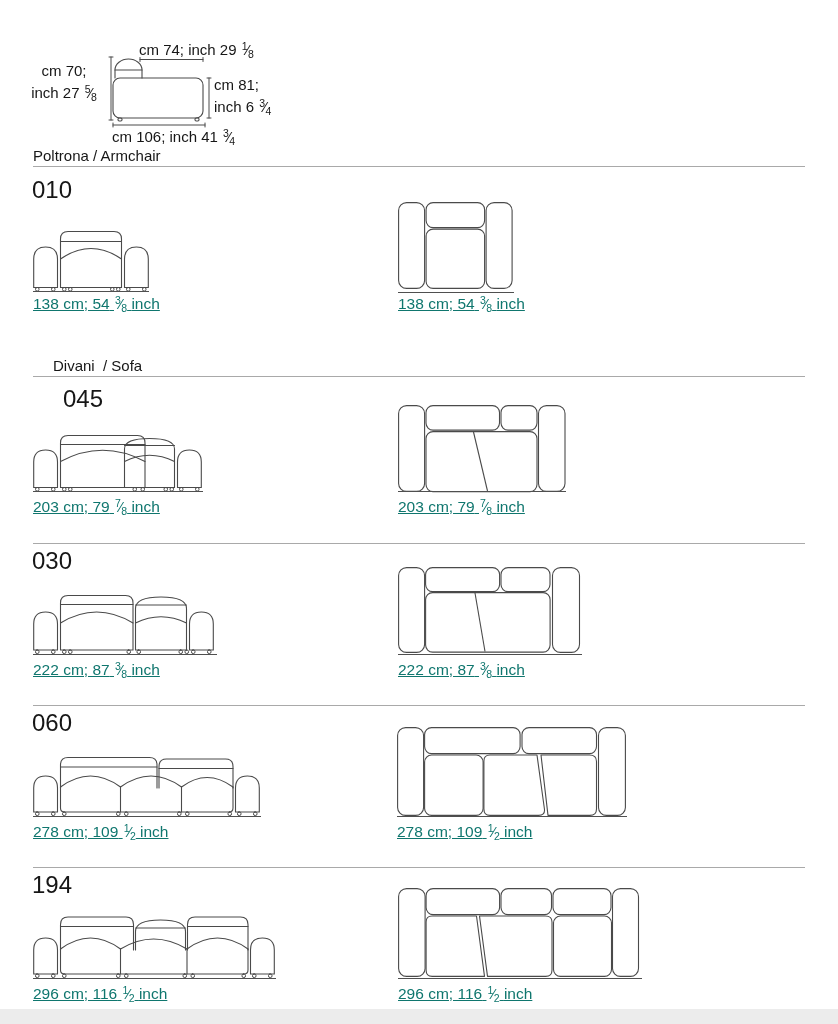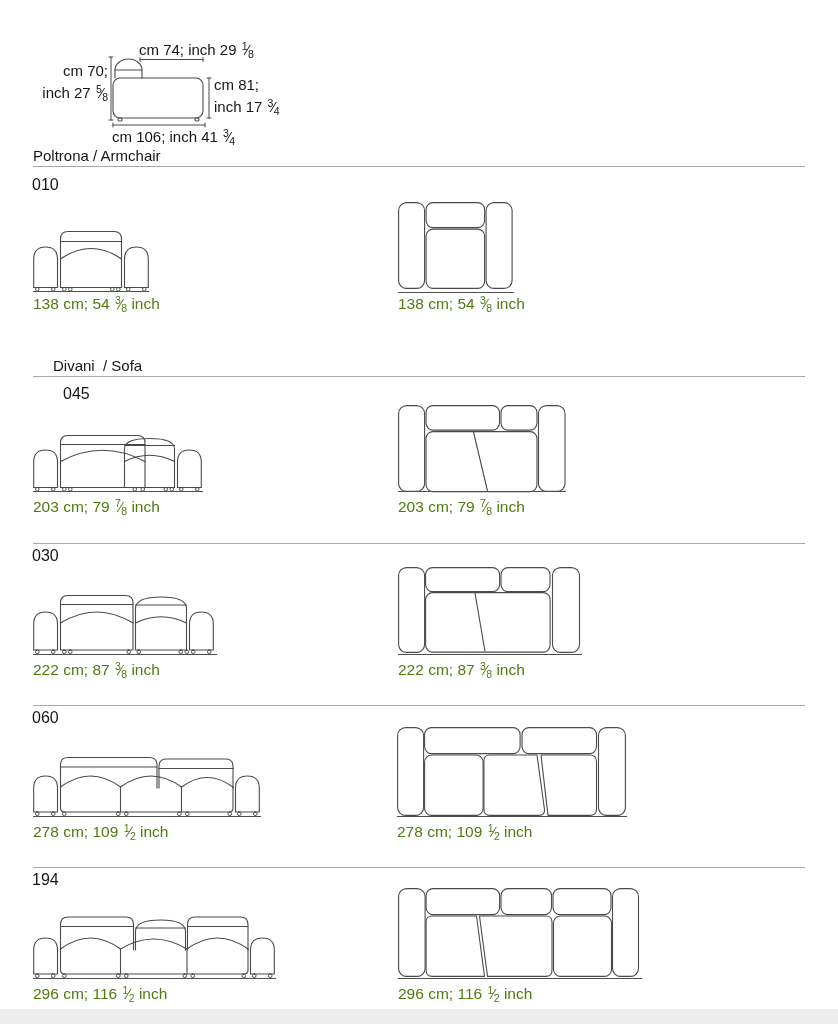--- a/index.html
+++ b/index.html
@@ -1,22 +1,22 @@
 <!DOCTYPE html>
 <html><head>
 <meta charset="utf-8">
 <style>
   html,body{margin:0;padding:0;background:#ffffff;}
   .page{position:relative;width:838px;height:1024px;background:#ffffff;overflow:hidden;
         font-family:"Liberation Sans",sans-serif;color:#1c1c1c;}
   .hrule{position:absolute;height:1px;background:#a9a9a9;}
   .dimline{position:absolute;height:1px;background:#4f4f4f;}
   .header{position:absolute;font-size:15px;white-space:pre-wrap;color:#161616;}
-  .code{position:absolute;font-size:16px;color:#161616;}
-  .meas{position:absolute;font-size:15.5px;white-space:nowrap;color:#4d7c0f;}
+  .code{position:absolute;font-size:24px;color:#161616;}
+  .meas{position:absolute;font-size:15.5px;white-space:nowrap;color:#0f766e;text-decoration:underline;}
   .dimtext{position:absolute;font-size:15px;white-space:nowrap;color:#161616;line-height:22px;}
   .frac{display:inline-block;white-space:nowrap;margin-left:1px;}
   .frac .n{display:inline-block;font-size:10.5px;transform:translateY(-5px);}
   .frac .s{display:inline-block;font-size:14.5px;margin:0 -1px;}
   .frac .d{display:inline-block;font-size:10.5px;transform:translateY(2.5px);}
   svg.draw{position:absolute;overflow:visible;}
   svg.draw *{vector-effect:non-scaling-stroke;}
   .band{position:absolute;background:#ececec;}
 </style>
 </head>
@@ -35,30 +35,30 @@
     <path d="M19,17 H23 M21,17 V80 M19,80 H23" stroke-width="1"></path>
     <path d="M117,38 H121 M119,38 V78 M117,78 H121" stroke-width="1"></path>
     <path d="M23,83 V87 M23,85 H115 M115,83 V87" stroke-width="1"></path>
   </svg>
 
   <div class="dimtext" style="left:139px;top:39px;">
     <span>cm 74; inch 29</span>
     <span class="frac"><span class="n">1</span><span class="s">⁄</span><span class="d">8</span></span>
   </div>
 
-  <div class="dimtext" style="left:20px;top:60px;width:88px;text-align:right;">
+  <div class="dimtext" style="left:20px;top:60px;width:88px;text-align:center;">
     <div>cm 70;</div>
     <div><span>inch 27</span>
       <span class="frac"><span class="n">5</span><span class="s">⁄</span><span class="d">8</span></span>
     </div>
   </div>
 
   <div class="dimtext" style="left:214px;top:74px;">
     <div>cm 81;</div>
-    <div><span>inch 17</span>
+    <div><span>inch 6</span>
       <span class="frac"><span class="n">3</span><span class="s">⁄</span><span class="d">4</span></span>
     </div>
   </div>
 
   <div class="dimtext" style="left:112px;top:126px;">
     <span>cm 106; inch 41</span>
     <span class="frac"><span class="n">3</span><span class="s">⁄</span><span class="d">4</span></span>
   </div>
 
   <div class="header" style="left:33px;top:147px;text-align:right;">Poltrona / Armchair</div>

